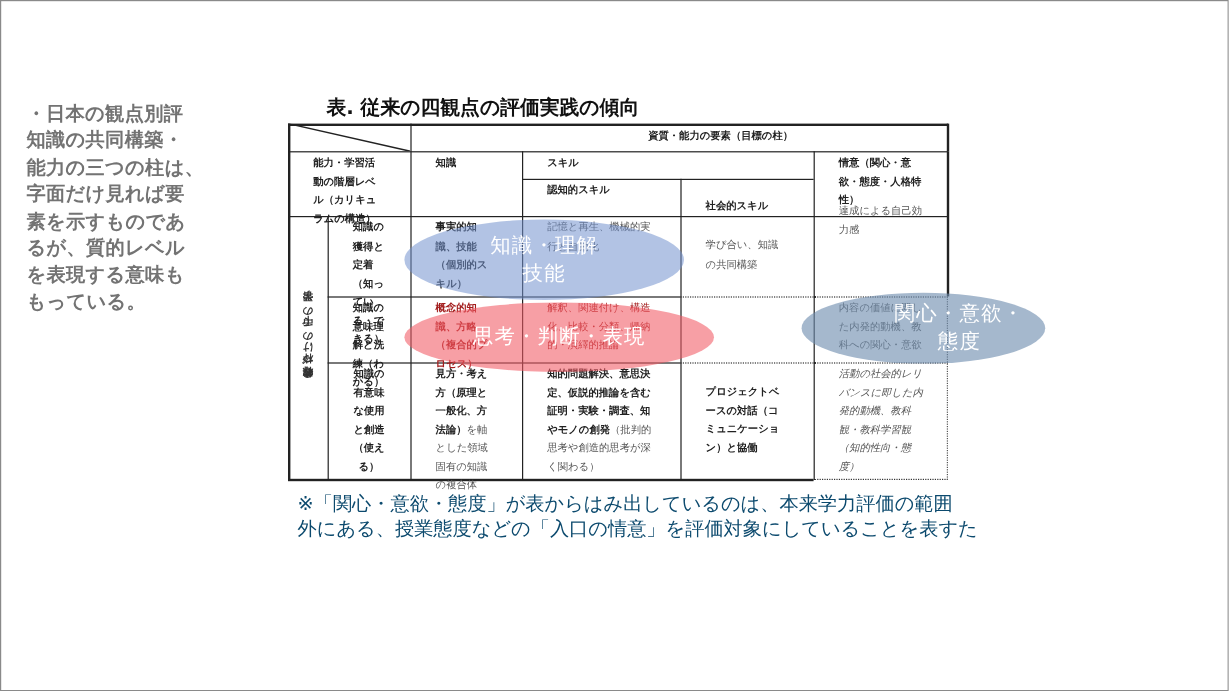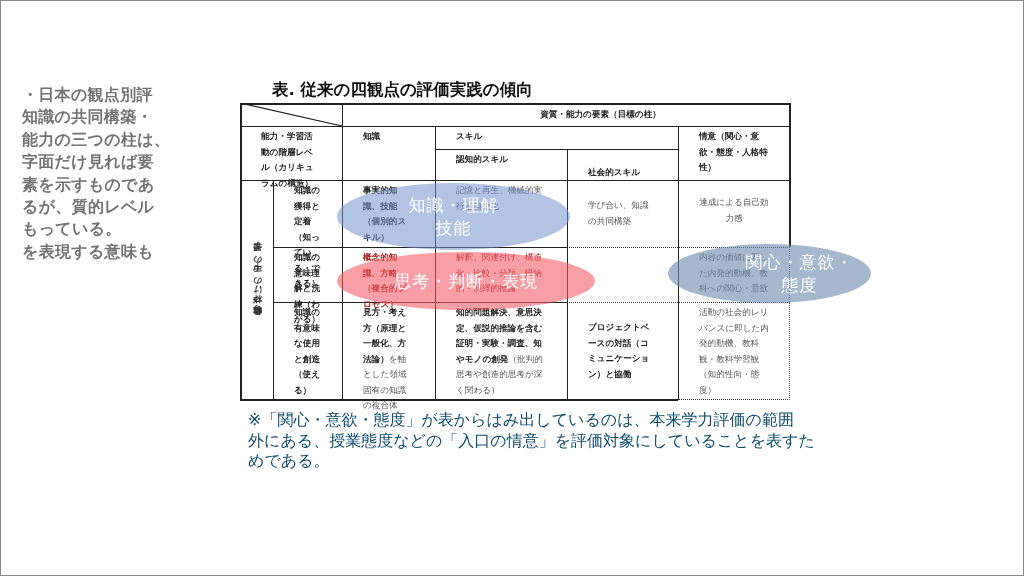--- a/index.html
+++ b/index.html
@@ -29,22 +29,22 @@
 
 <div class="slide"></div>
 
 <div class="side-note">
   <span>・日本の観点別評</span>
   <span>知識の共同構築・</span>
   <span>能力の三つの柱は、</span>
   <span>字面だけ見れば要</span>
   <span>素を示すものであ</span>
   <span>るが、質的レベル</span>
+  <span>を表現する意味も</span>
   <span>もっている。</span>
-  <span>を表現する意味も</span>
 </div>
 
 <div class="table-title">表. 従来の四観点の評価実践の傾向</div>
 
 <div>
 
   <div class="line" style="left:240px;top:103px;width:550px;height:1.5px;"></div>
   <div class="line" style="left:240px;top:399px;width:438px;height:1.5px;"></div>
   <div class="line" style="left:240px;top:103px;width:1.5px;height:297px;"></div>
   <div class="line" style="left:789px;top:103px;width:1.5px;height:23px;"></div>
@@ -85,50 +85,49 @@
 <div class="cell bold" style="left:678px;top:126px;width:112px;height:54px;">情意（関心・意欲・態度・人格特性）</div>
 
 <div class="vert">
   <span>教科等の枠づけの中での学習</span>
 </div>
 
 <div class="cell bold" style="left:273px;top:180px;width:69px;height:67px;">知識の獲得と定着（知っている・できる）</div>
 <div class="cell bold" style="left:342px;top:180px;width:93px;height:67px;">事実的知識、技能（個別的スキル）</div>
 <div class="cell serif" style="left:435px;top:180px;width:132px;height:67px;">記憶と再生、機械的実行と自動化</div>
 <div class="cell serif" style="left:567px;top:195px;width:111px;height:52px;">学び合い、知識の共同構築</div>
-<div class="cell serif" style="left:678px;top:192px;width:112px;height:67px;text-align:center;">達成による自己効力感</div>
+<div class="cell serif" style="left:678px;top:166px;width:112px;height:67px;">達成による自己効力感</div>
 
 <div class="cell bold" style="left:273px;top:247px;width:69px;height:55px;">知識の意味理解と洗練（わかる）</div>
 <div class="cell bold red" style="left:342px;top:247px;width:93px;height:55px;">概念的知識、方略（複合的プロセス）</div>
 <div class="cell serif red" style="left:435px;top:247px;width:132px;height:55px;">解釈、関連付け、構造化、比較・分類、帰納的・演繹的推論</div>
 <div class="cell serif" style="left:678px;top:247px;width:112px;height:55px;">内容の価値に即した内発的動機、教科への関心・意欲</div>
 
-<div class="cell bold" style="left:273px;top:302px;width:69px;height:98px;">知識の有意味な使用と創造（使える）</div>
+<div class="cell bold" style="left:273px;top:302px;width:69px;height:98px;text-align:center;">知識の有意味な使用と創造（使える）</div>
 <div class="cell" style="left:342px;top:302px;width:93px;height:98px;">
   <span class="bold">見方・考え方（原理と一般化、方法論）</span><span class="serif">を軸とした領域固有の知識の複合体</span>
 </div>
 <div class="cell" style="left:435px;top:302px;width:132px;height:98px;">
   <span class="bold">知的問題解決、意思決定、仮説的推論を含む証明・実験・調査、知やモノの創発</span><span class="serif">（批判的思考や創造的思考が深く関わる）</span>
 </div>
 <div class="cell bold" style="left:567px;top:317px;width:111px;height:83px;">プロジェクトベースの対話（コミュニケーション）と協働</div>
-<div class="cell serif" style="left:678px;top:302px;width:112px;height:98px;">活動の社会的レリバンスに即した内発的動機、教科観・教科学習観（知的性向・態度）</div>
+<div class="cell serif" style="left:678px;top:302px;width:112px;height:98px;font-style:italic;">活動の社会的レリバンスに即した内発的動機、教科観・教科学習観（知的性向・態度）</div>
 
 <div class="ellipse e-blue">
   <div>
     <div>知識・理解</div>
     <div>技能</div>
   </div>
 </div>
 <div class="ellipse e-red">
   <div>思考・判断・表現</div>
 </div>
 <div class="ellipse e-gray">
   <div style="padding-left:60px;">
     <div>関心・意欲・</div>
     <div>態度</div>
   </div>
 </div>
 
 <div class="footnote">
   <span>※「関心・意欲・態度」が表からはみ出しているのは、本来学力評価の範囲</span>
   <span>外にある、授業態度などの「入口の情意」を評価対象にしていることを表すた</span>
-  <span>めである。</span>
 </div>
 
 </body></html>

